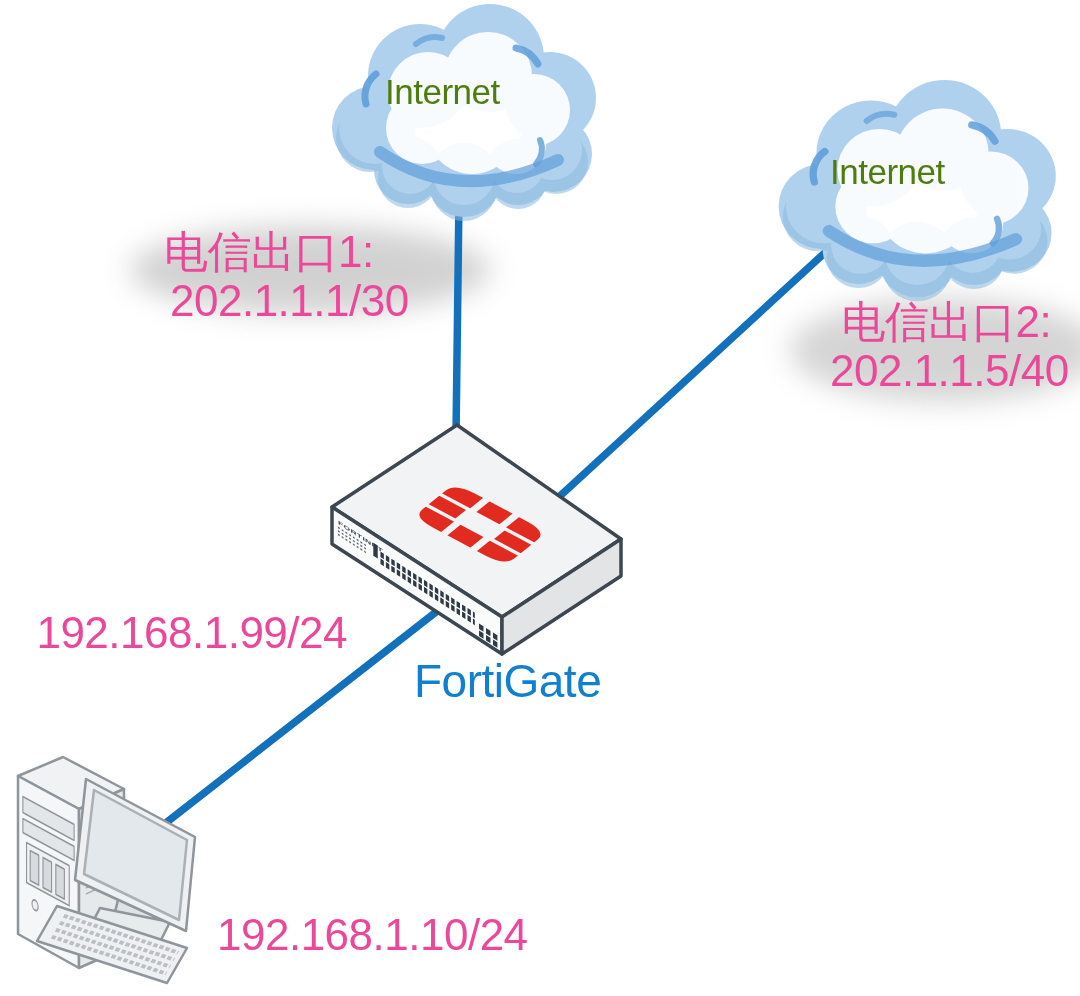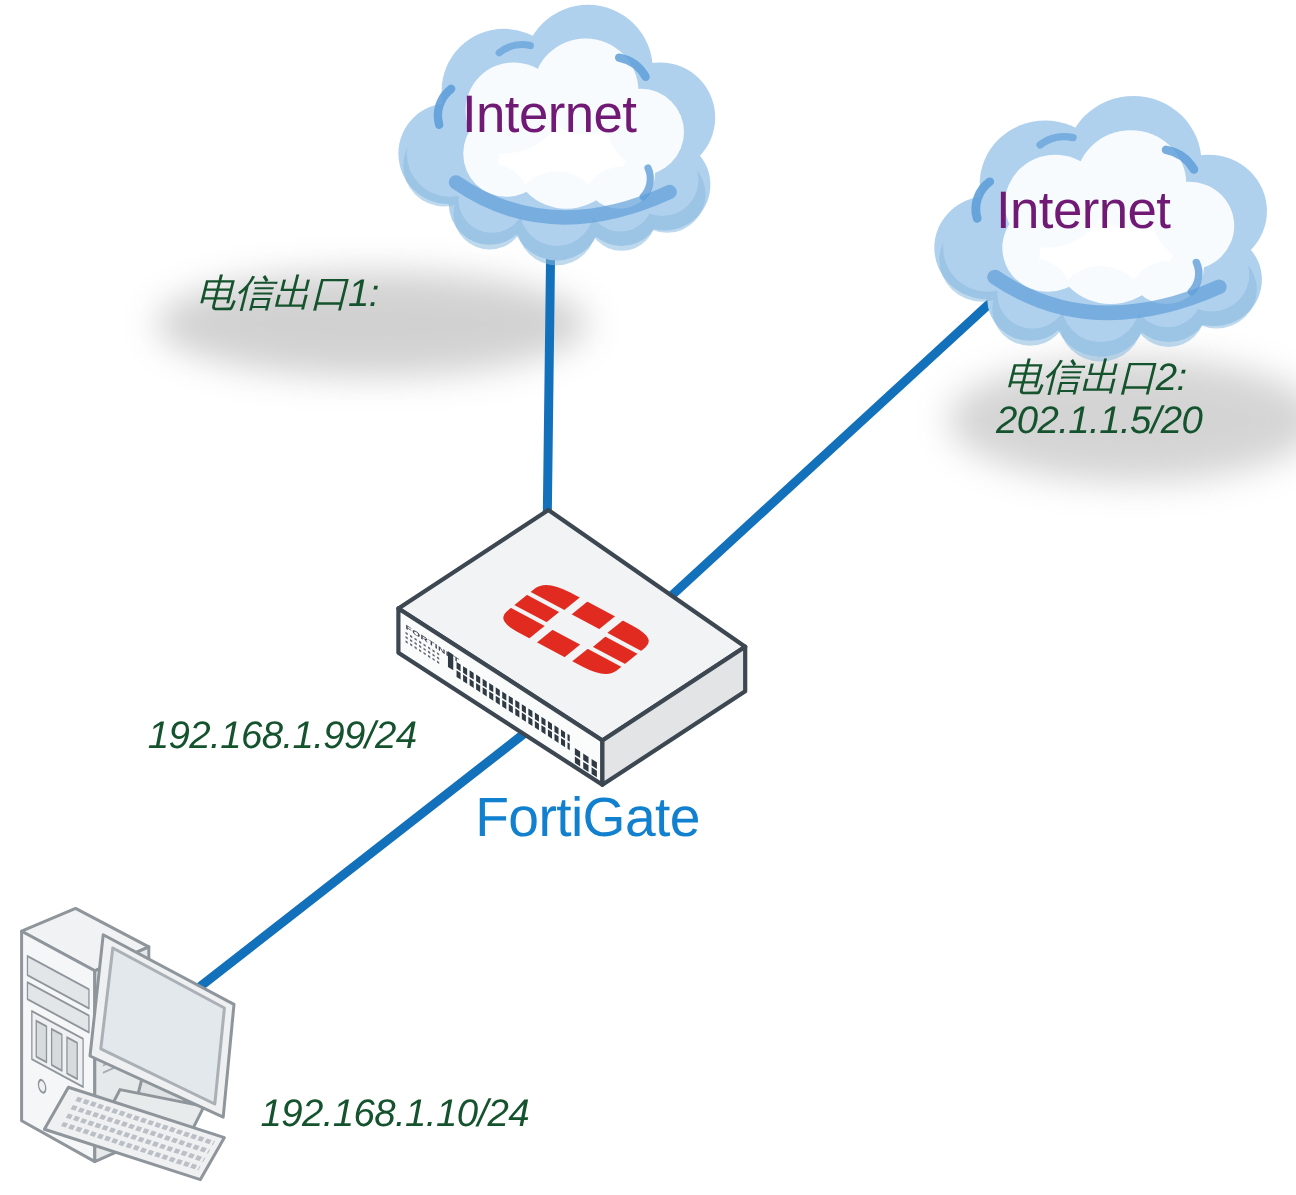--- a/index.html
+++ b/index.html
@@ -2,30 +2,31 @@
 <html><head>
 <meta charset="utf-8">
 <style>
   html,body{margin:0;padding:0;background:#ffffff;}
   #stage{
     position:relative;width:1080px;height:996px;background:#ffffff;overflow:hidden;
     font-family:"Liberation Sans","DejaVu Sans",sans-serif;
   }
   #diagram-svg{position:absolute;left:0;top:0;}
   .lbl{
-    position:absolute;color:#14532d;font-size:32px;line-height:1.12;
-    white-space:pre;letter-spacing:-0.5px;font-style:italic;
+    position:absolute;color:#ec4899;font-size:44px;line-height:1.12;
+    white-space:pre;letter-spacing:-0.5px;
   }
   .internet-lbl{
-    position:absolute;color:#701a75;font-size:44px;font-weight:500;line-height:1;
+    position:absolute;color:#4d7c0f;font-size:35px;font-weight:500;line-height:1;
     letter-spacing:-0.5px;
   }
   .fg-lbl{
     position:absolute;color:#1180cf;font-size:46px;font-weight:500;line-height:1;
     letter-spacing:-0.5px;
+    margin-left:18px;
   }
   .right-align{text-align:right;}
 </style>
 </head>
 <body>
 
 <div id="stage">
 
   <svg id="diagram-svg" width="1080" height="996" viewBox="0 0 1080 996">
     <defs>
@@ -159,23 +160,23 @@
           <path d="M8,58 H96"></path>
           <path d="M8,78 H96"></path>
       </g>
     </g>
   </svg>
 
   <div class="internet-lbl" style="left:385px;top:74px;">Internet</div>
 
   <div class="internet-lbl" style="left:830px;top:154px;">Internet</div>
 
-  <div class="lbl" style="left:164px;top:227px;"><span>电信出口1:</span><br></div>
+  <div class="lbl" style="left:164px;top:227px;"><span>电信出口1:</span><br><span style="margin-left:6px;">202.1.1.1/30</span></div>
 
-  <div class="lbl" style="left:824px;top:297px;text-align:center;"><span>电信出口2:</span><br><span style="margin-left:6px;">202.1.1.5/20</span></div>
+  <div class="lbl" style="left:824px;top:297px;text-align:center;"><span>电信出口2:</span><br><span style="margin-left:6px;">202.1.1.5/40</span></div>
 
 
 
   <div class="lbl right-align" style="left:0px;top:559px;width:347px;"><br><span>192.168.1.99/24</span></div>
 
   <div class="fg-lbl" style="left:396px;top:658px;">FortiGate</div>
 
   <div class="lbl" style="left:217px;top:910px;">192.168.1.10/24</div>
 </div>
 

